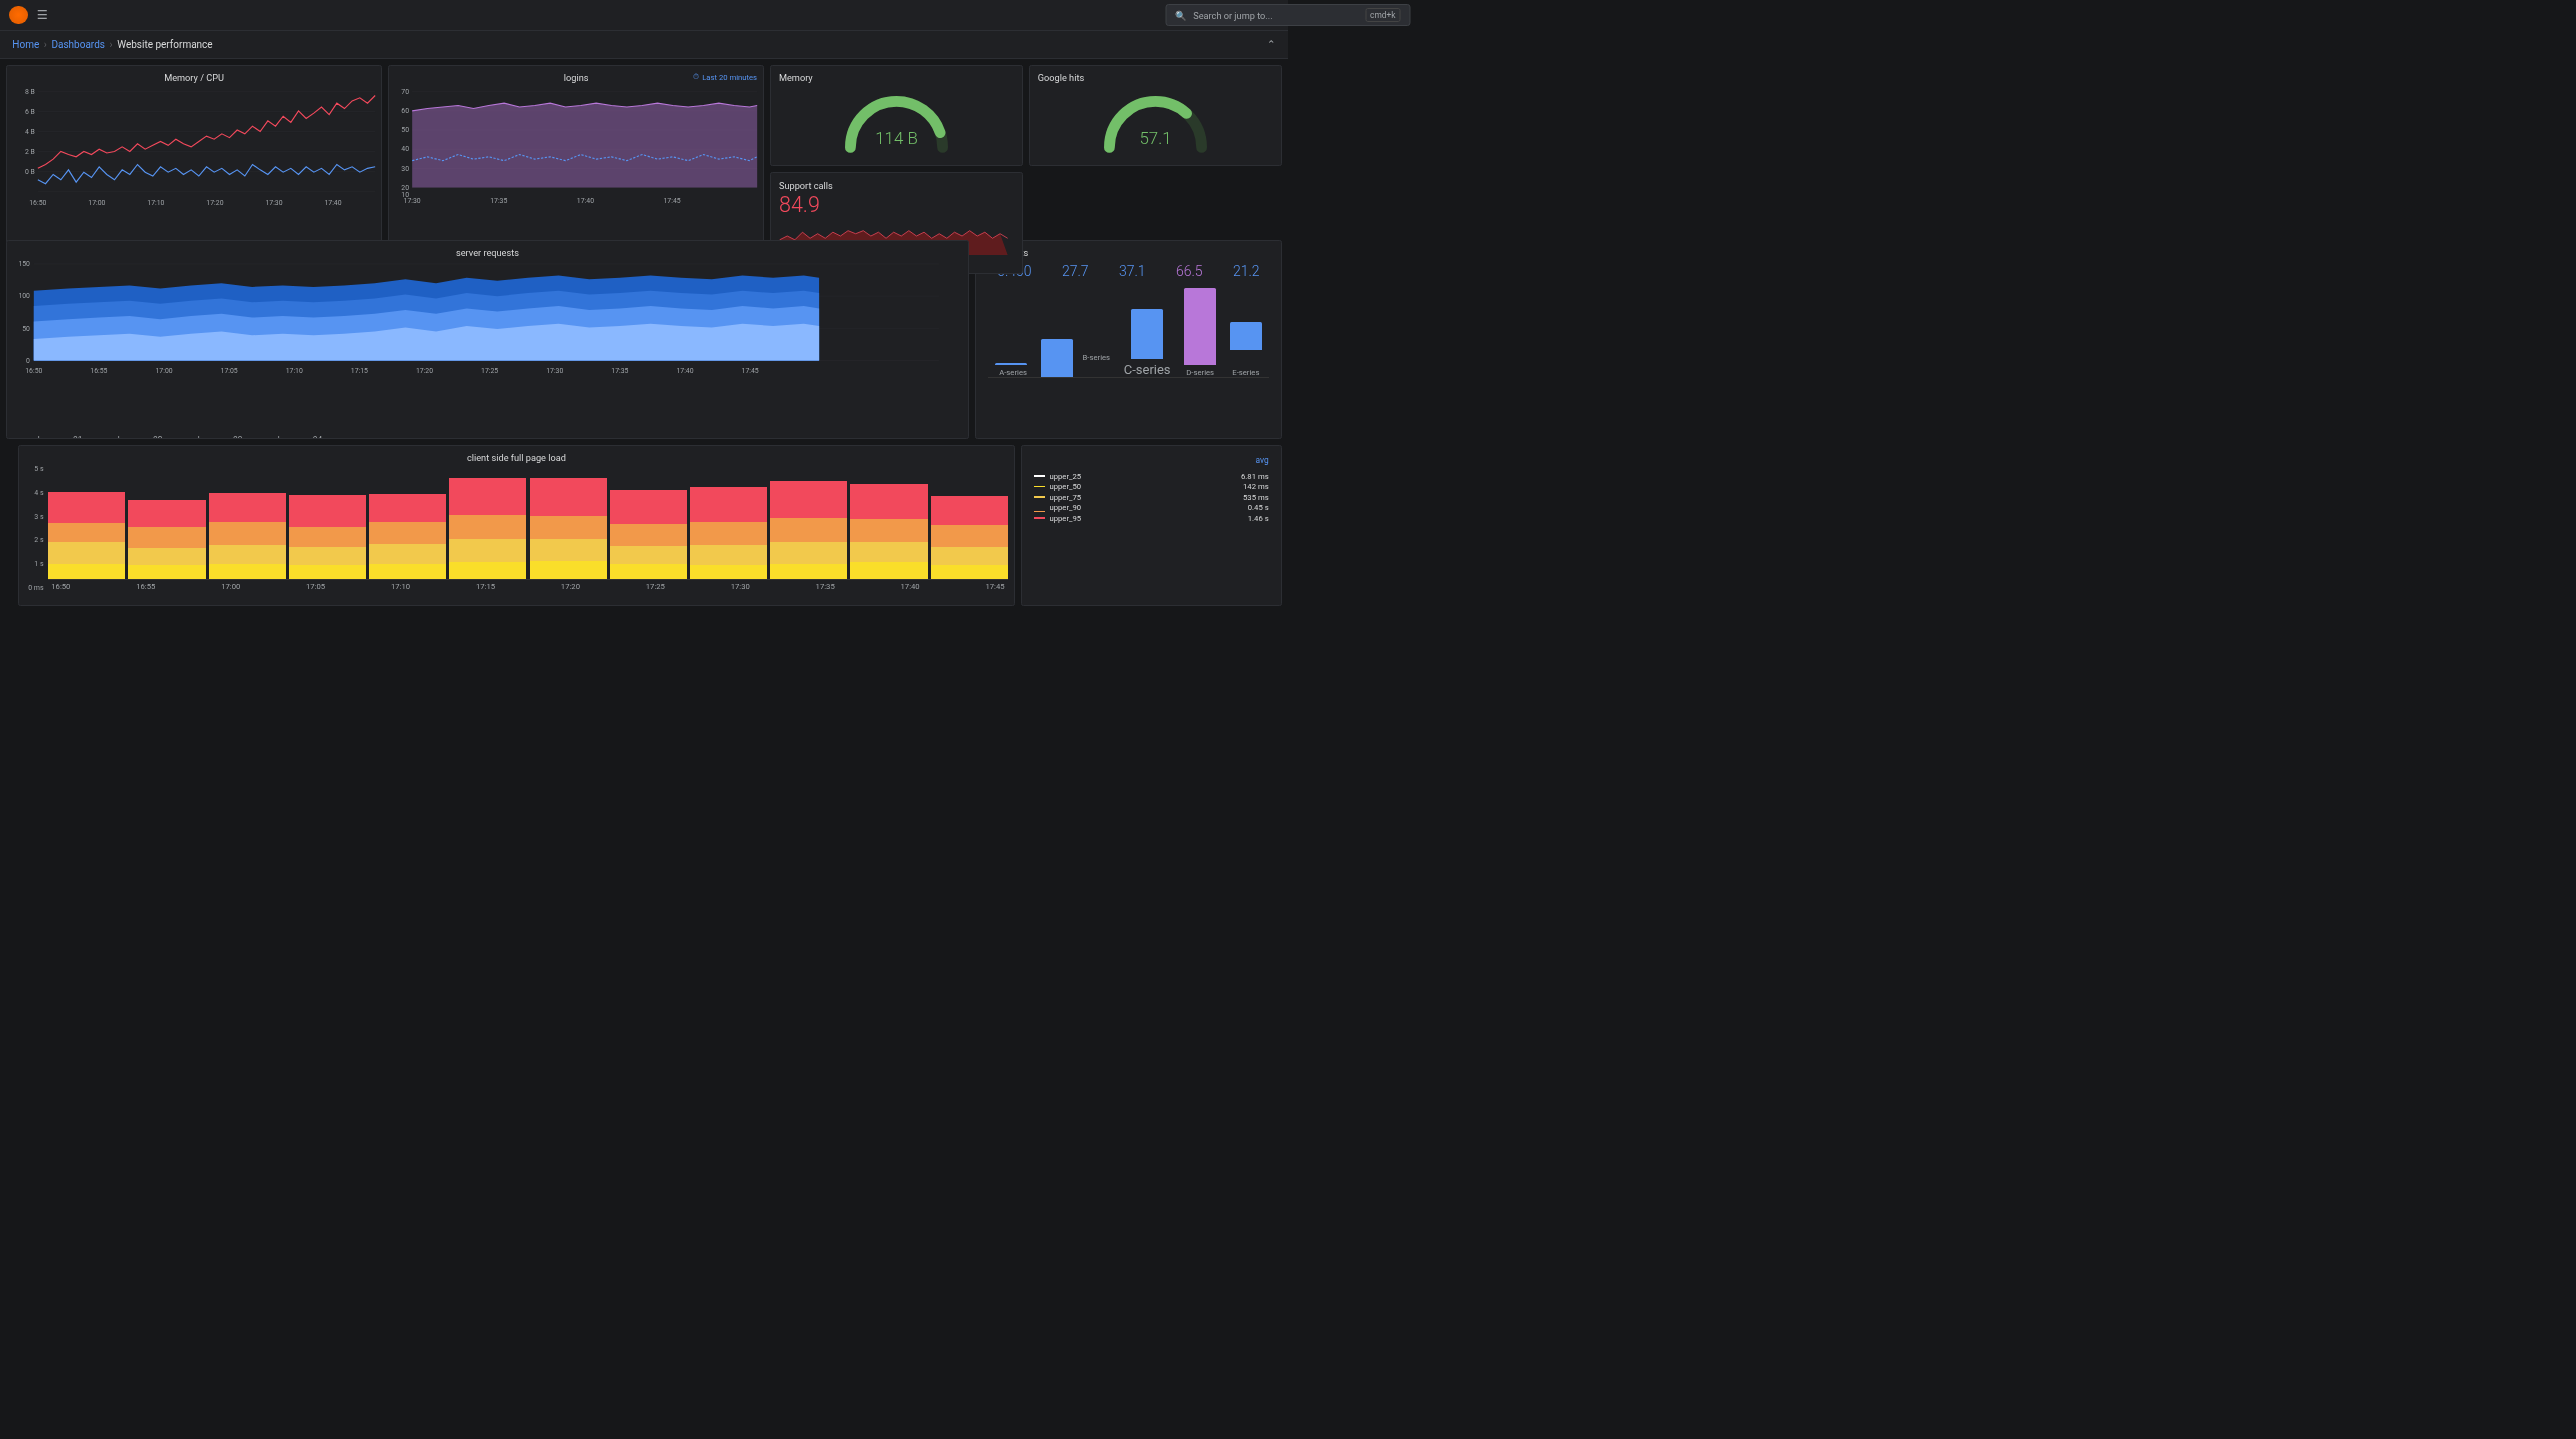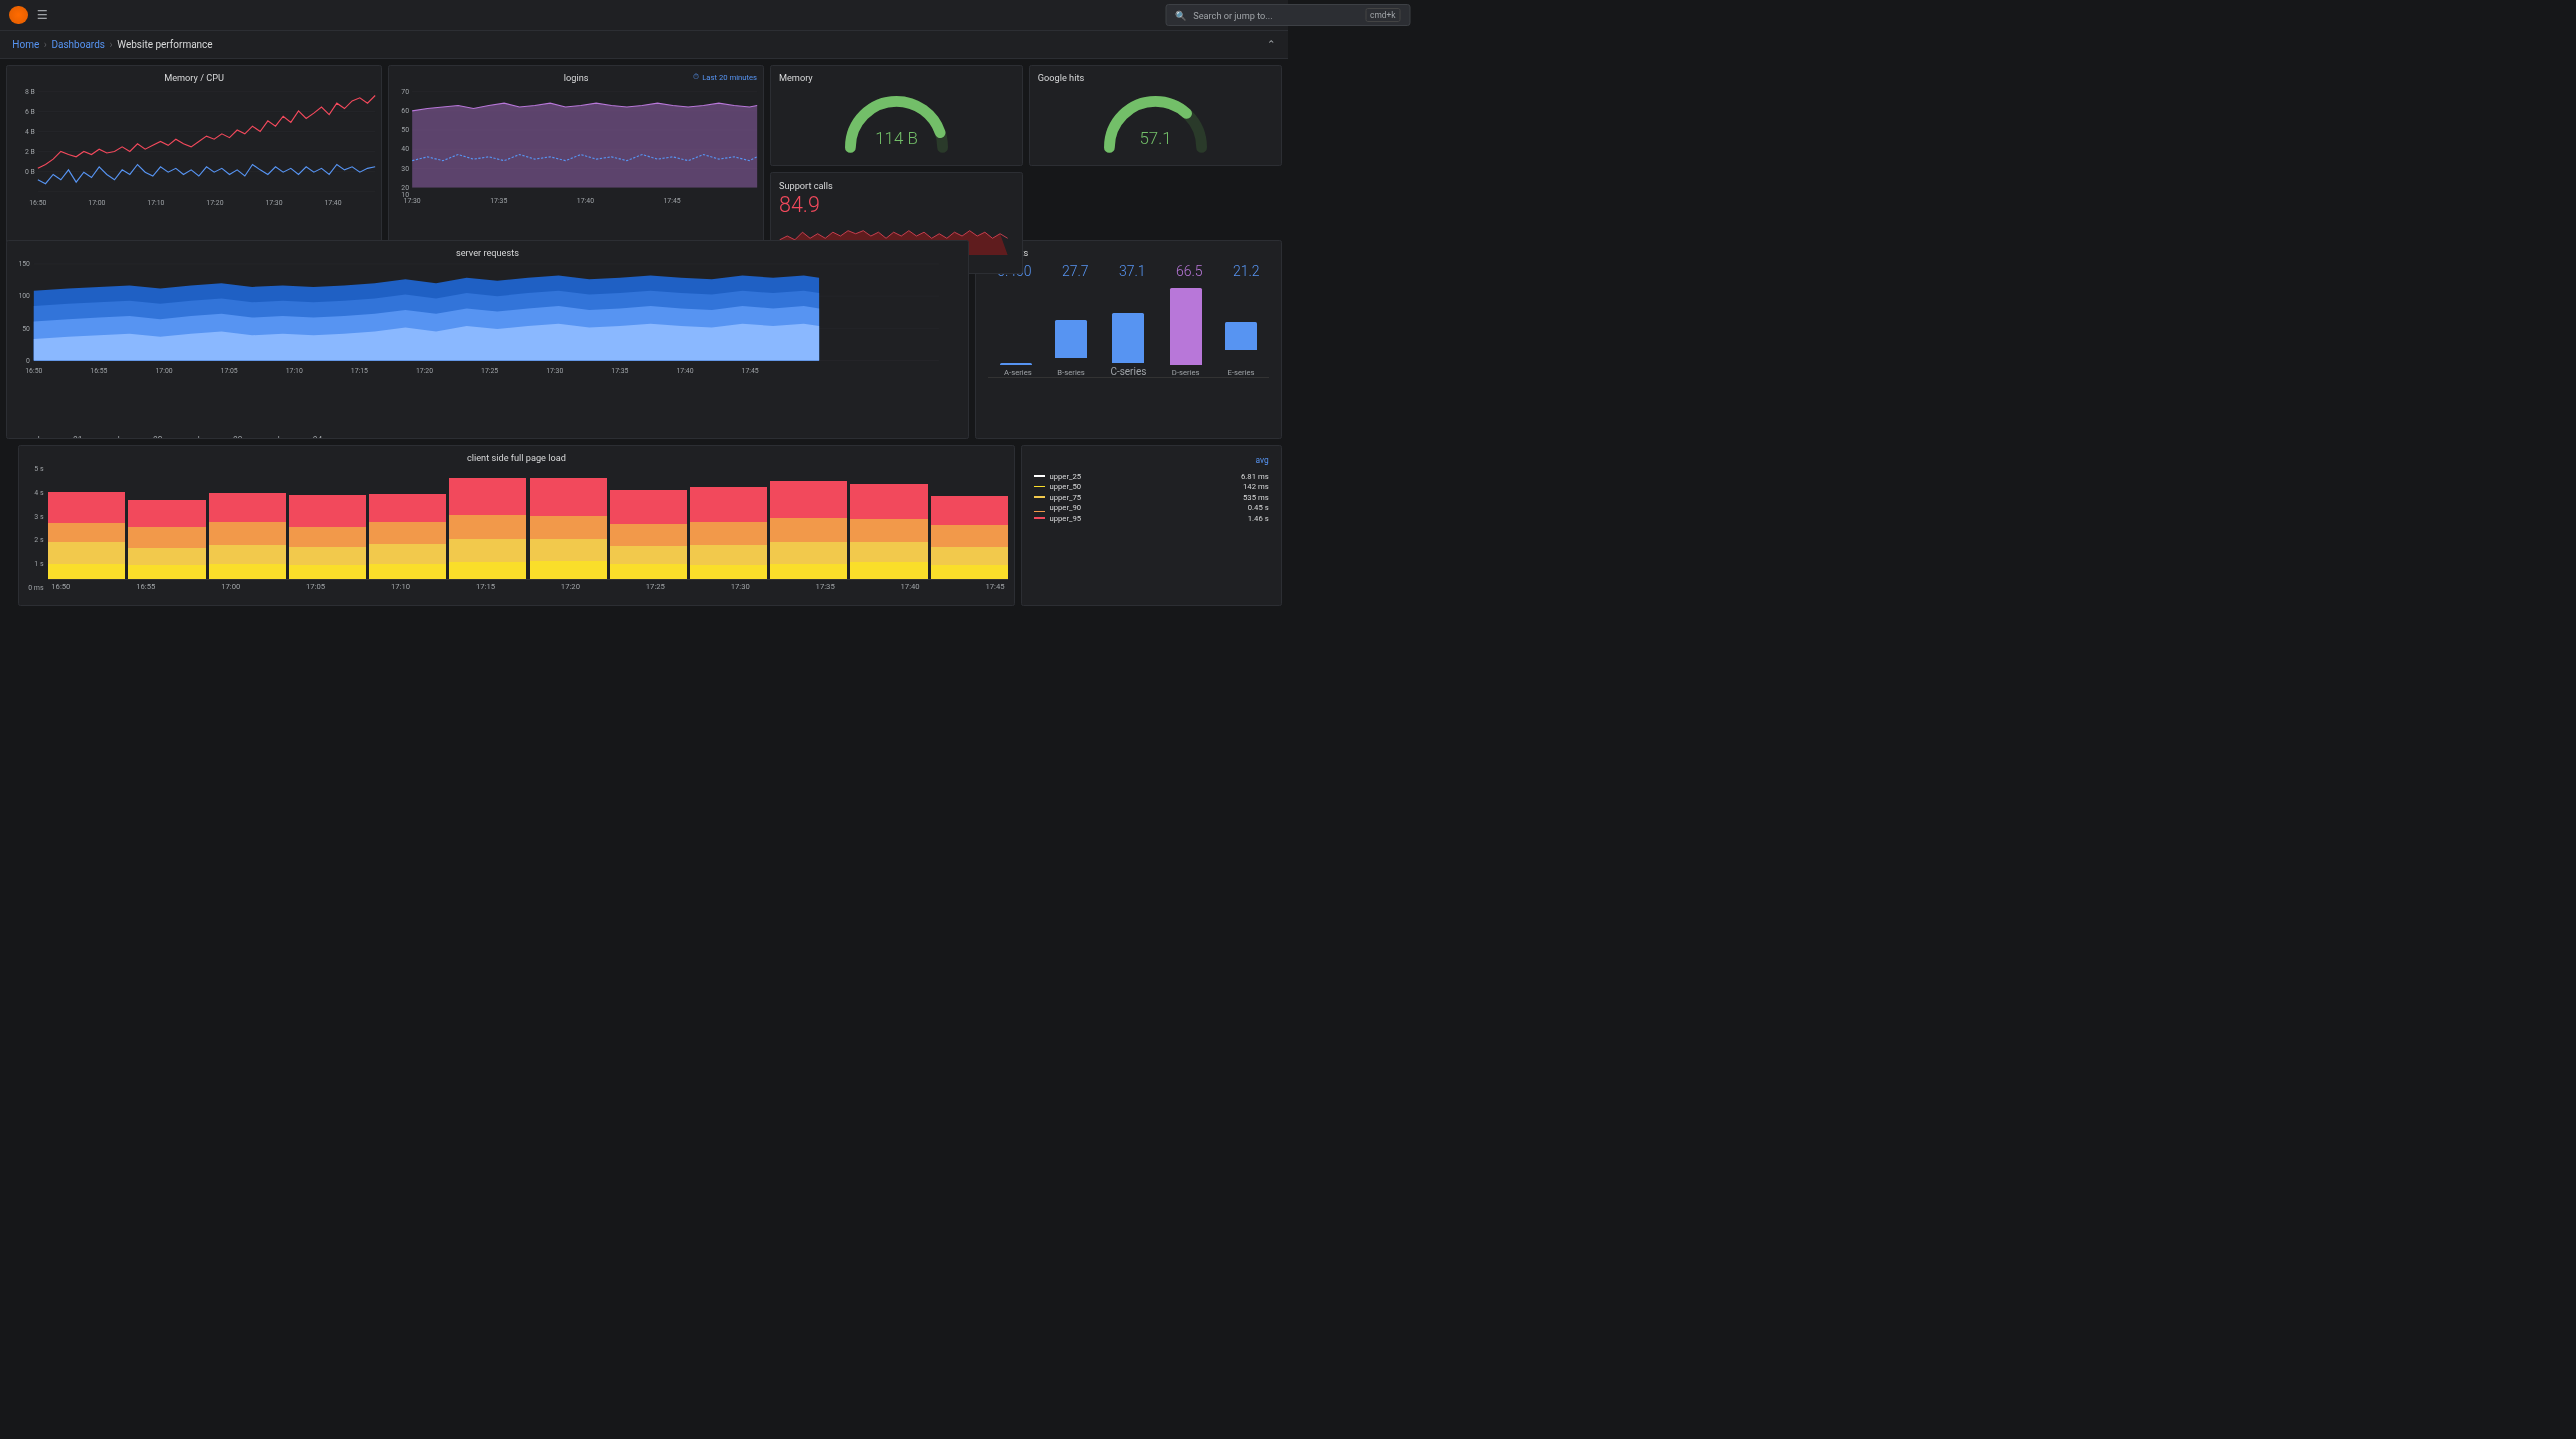--- a/index.html
+++ b/index.html
@@ -470,28 +470,28 @@
         <span class="ghv" style="color:#5794f2;">21.2</span>
       </div>
 
       <div style="display:flex;justify-content:space-around;align-items:flex-end;height:92px;padding:0 6.1px;">
 
         <div style="display:flex;flex-direction:column;align-items:flex-end;gap:3.1px;">
           <div style="width:32px;height:1.5px;background:#5794f2;border-radius:1.5px 1.5px 0 0;"></div>
           <span style="font-size:7.7px;color:#9fa3a7;">A-series</span>
         </div>
 
-        <div style="display:flex;flex-direction:column;align-items:center;gap:10px;">
+        <div style="display:flex;flex-direction:row;align-items:center;gap:10px;">
           <div style="width:32px;height:38px;background:#5794f2;border-radius:1.5px 1.5px 0 0;"></div>
           <span style="font-size:7.7px;color:#9fa3a7;">B-series</span>
         </div>
 
         <div style="display:flex;flex-direction:column;align-items:center;gap:3.1px;">
           <div style="width:32px;height:50px;background:#5794f2;border-radius:1.5px 1.5px 0 0;"></div>
-          <span style="font-size:10px;color:#9fa3a7;">C-series</span>
+          <span style="font-size:13px;color:#9fa3a7;">C-series</span>
         </div>
 
         <div style="display:flex;flex-direction:column;align-items:center;gap:3.1px;">
           <div style="width:32px;height:77px;background:#b877d9;border-radius:1.5px 1.5px 0 0;"></div>
           <span style="font-size:7.7px;color:#9fa3a7;">D-series</span>
         </div>
 
         <div style="display:flex;flex-direction:column;align-items:center;gap:18px;">
           <div style="width:32px;height:28px;background:#5794f2;border-radius:1.5px 1.5px 0 0;"></div>
           <span style="font-size:7.7px;color:#9fa3a7;">E-series</span>

